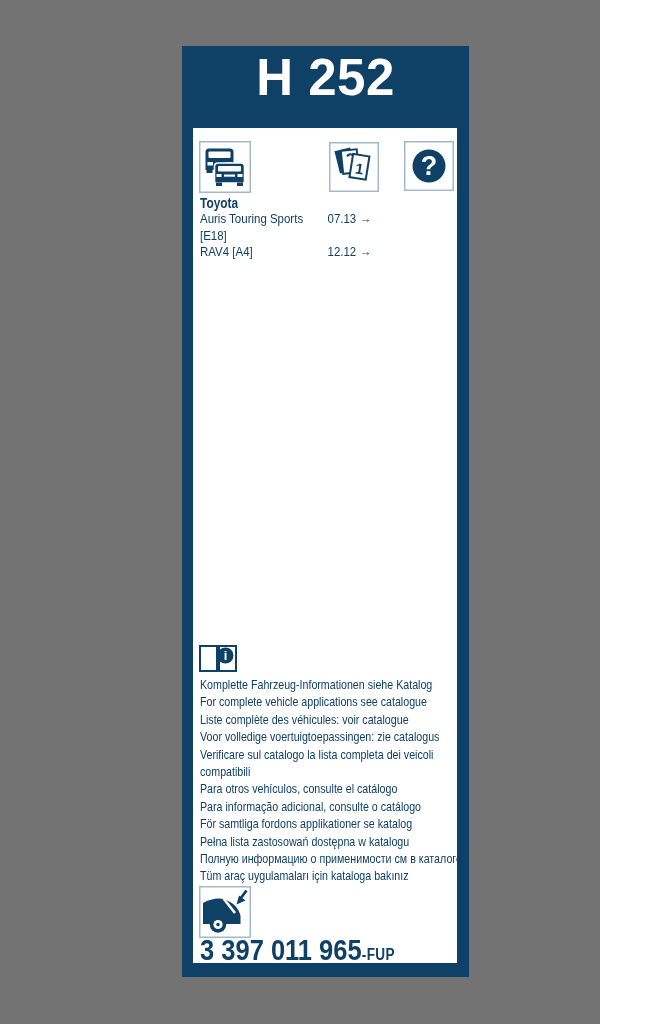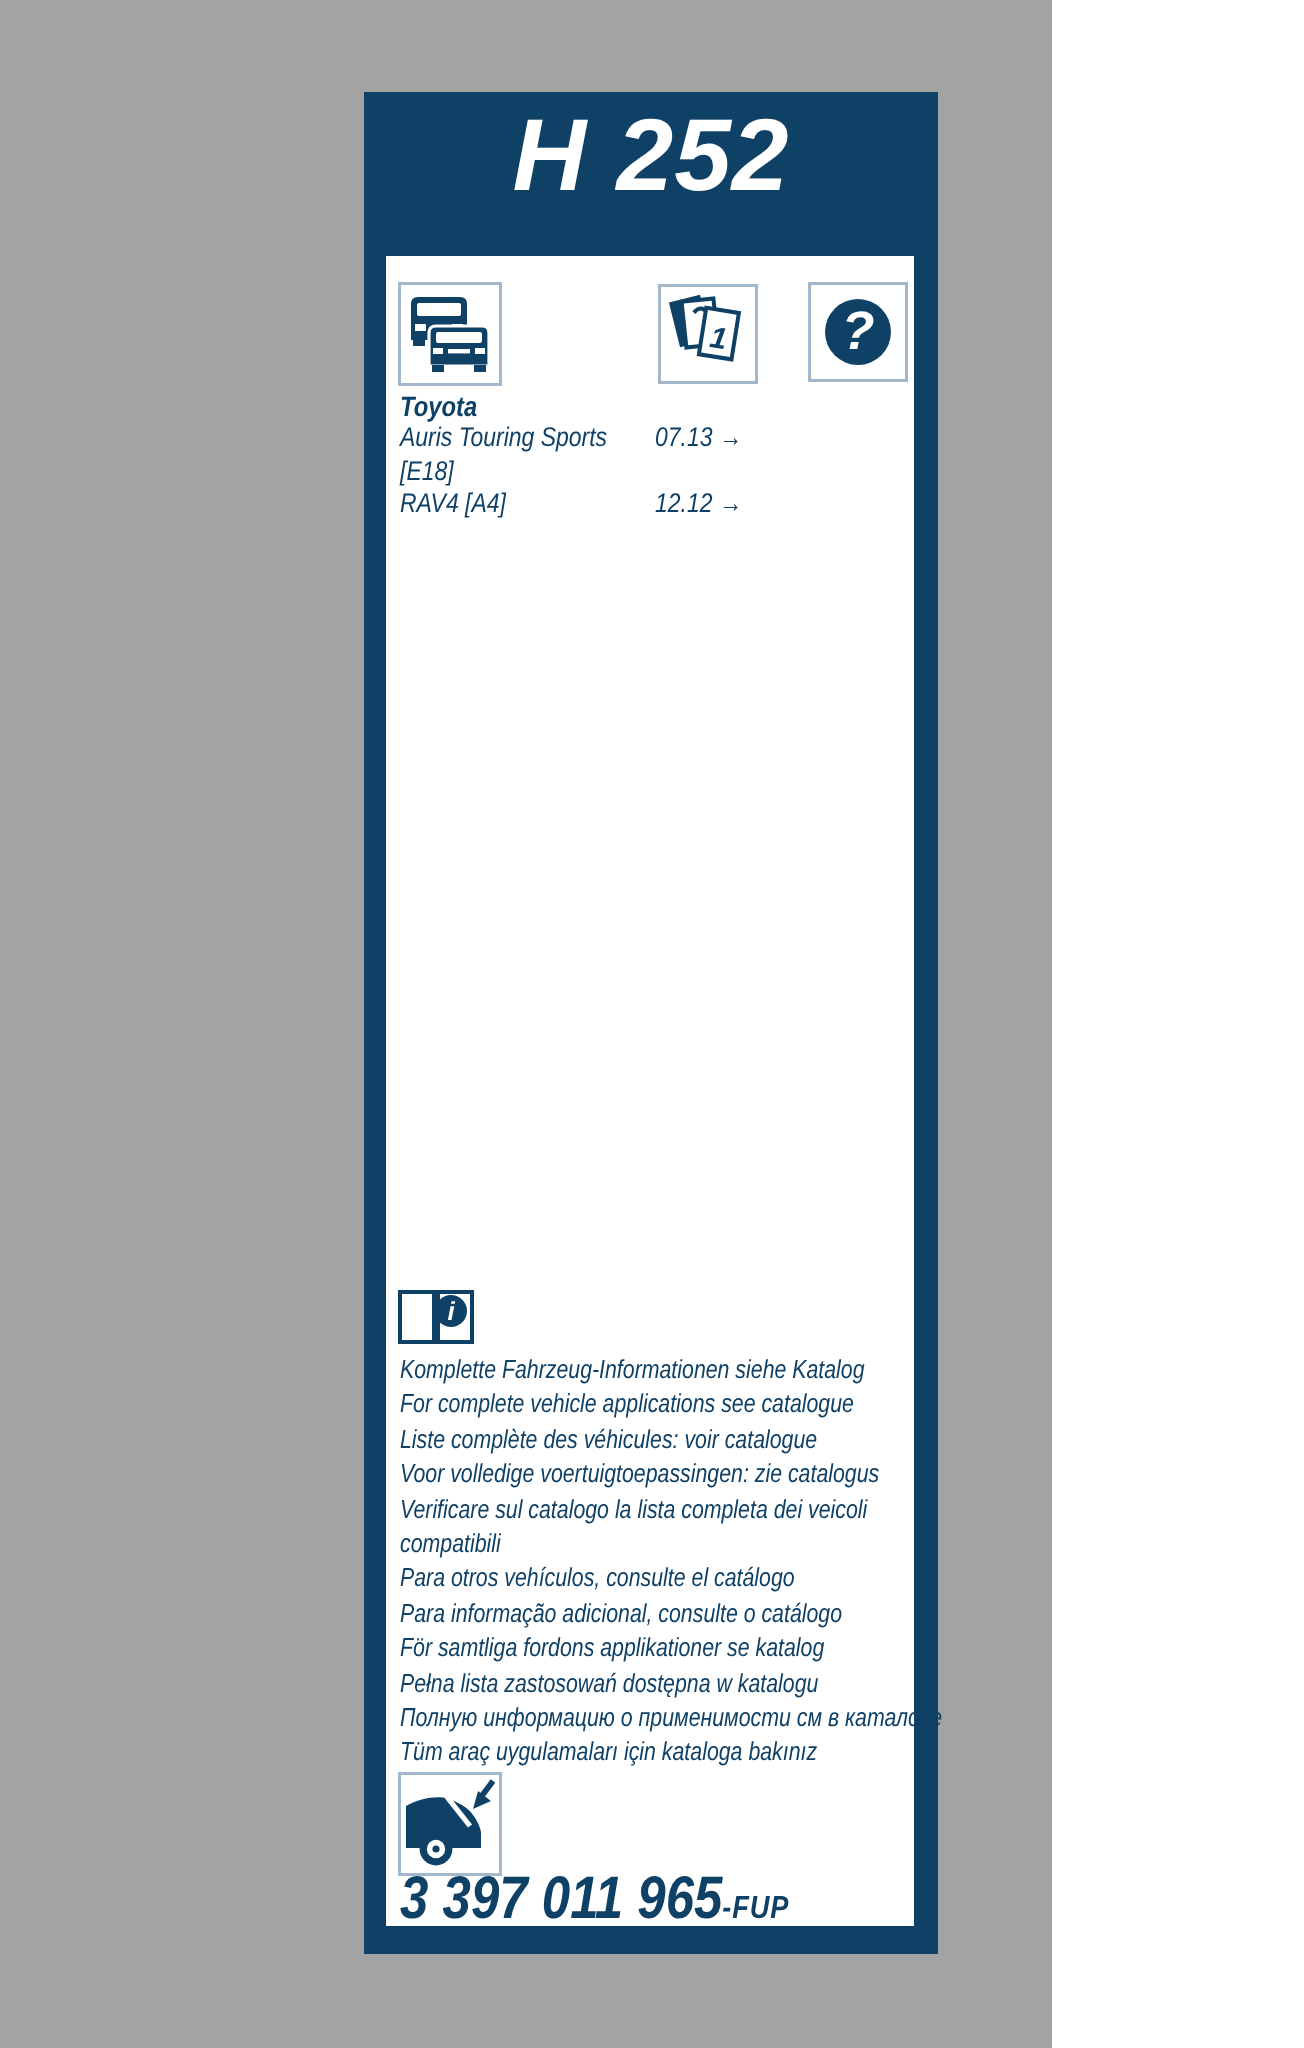--- a/index.html
+++ b/index.html
@@ -1,17 +1,17 @@
 <!DOCTYPE html>
 <html><head>
 <meta charset="utf-8">
 <style>
   * { margin:0; padding:0; box-sizing:border-box; }
   body { font-family:"Liberation Sans", sans-serif; background:#ffffff; }
-  .page { position:relative; width:526px; height:1024px; background:#a3a3a3; overflow:hidden;font-style:italic; }
+  .page { position:relative; width:600px; height:1024px; background:#737373; overflow:hidden; }
 
   .panel { position:absolute; left:182px; top:46px; width:287px; height:931px; background:#0F4066; }
 
   .model-header {
     position:absolute; top:3px; left:0; width:100%;
     text-align:center; color:#ffffff; font-weight:bold;
     font-size:51px; line-height:58px; letter-spacing:0.5px;
   }
 
   .inner { position:absolute; left:11px; top:82px; width:264px; height:835px; background:#ffffff; }

